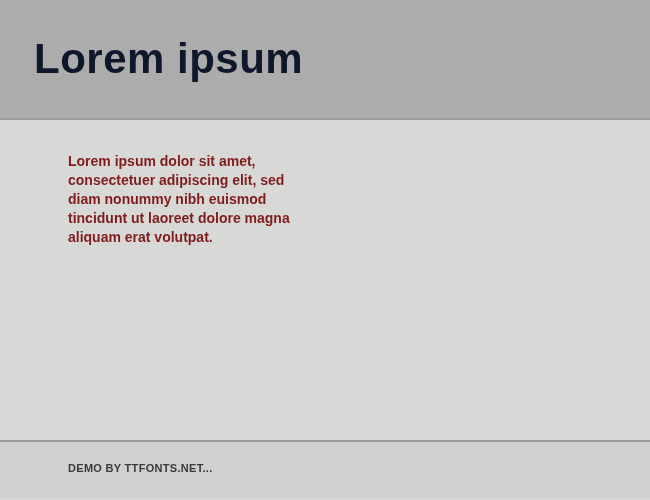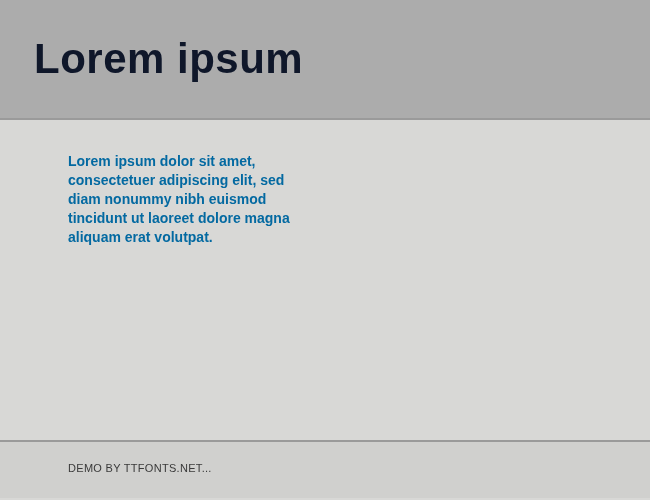--- a/index.html
+++ b/index.html
@@ -29,36 +29,36 @@
       font-stretch: condensed;
       letter-spacing: 0.5px;
     }
     .content {
       height: 322px;
       padding: 32px 0 0 68px;
       background: #d8d8d6;
       border-bottom: 2px solid #9a9a9a;
     }
     .body-text {
-      color: #0369a1;
+      color: #7f1d1d;
       font-size: 14px;
       font-weight: bold;
       font-stretch: condensed;
       line-height: 1.35;
       max-width: 225px;
     }
     .footer {
       height: 56px;
       background: #d0d0ce;
       padding: 20px 0 0 68px;
     }
     .footer-text {
       color: #3a3a3a;
       font-size: 11px;
-      font-weight: normal;
+      font-weight: bold;
       font-stretch: condensed;
       letter-spacing: 0.3px;
     }
   </style>
 </head>
 <body>
 
 <div class="header">
   <h1 class="title">Lorem ipsum</h1>
 </div>

